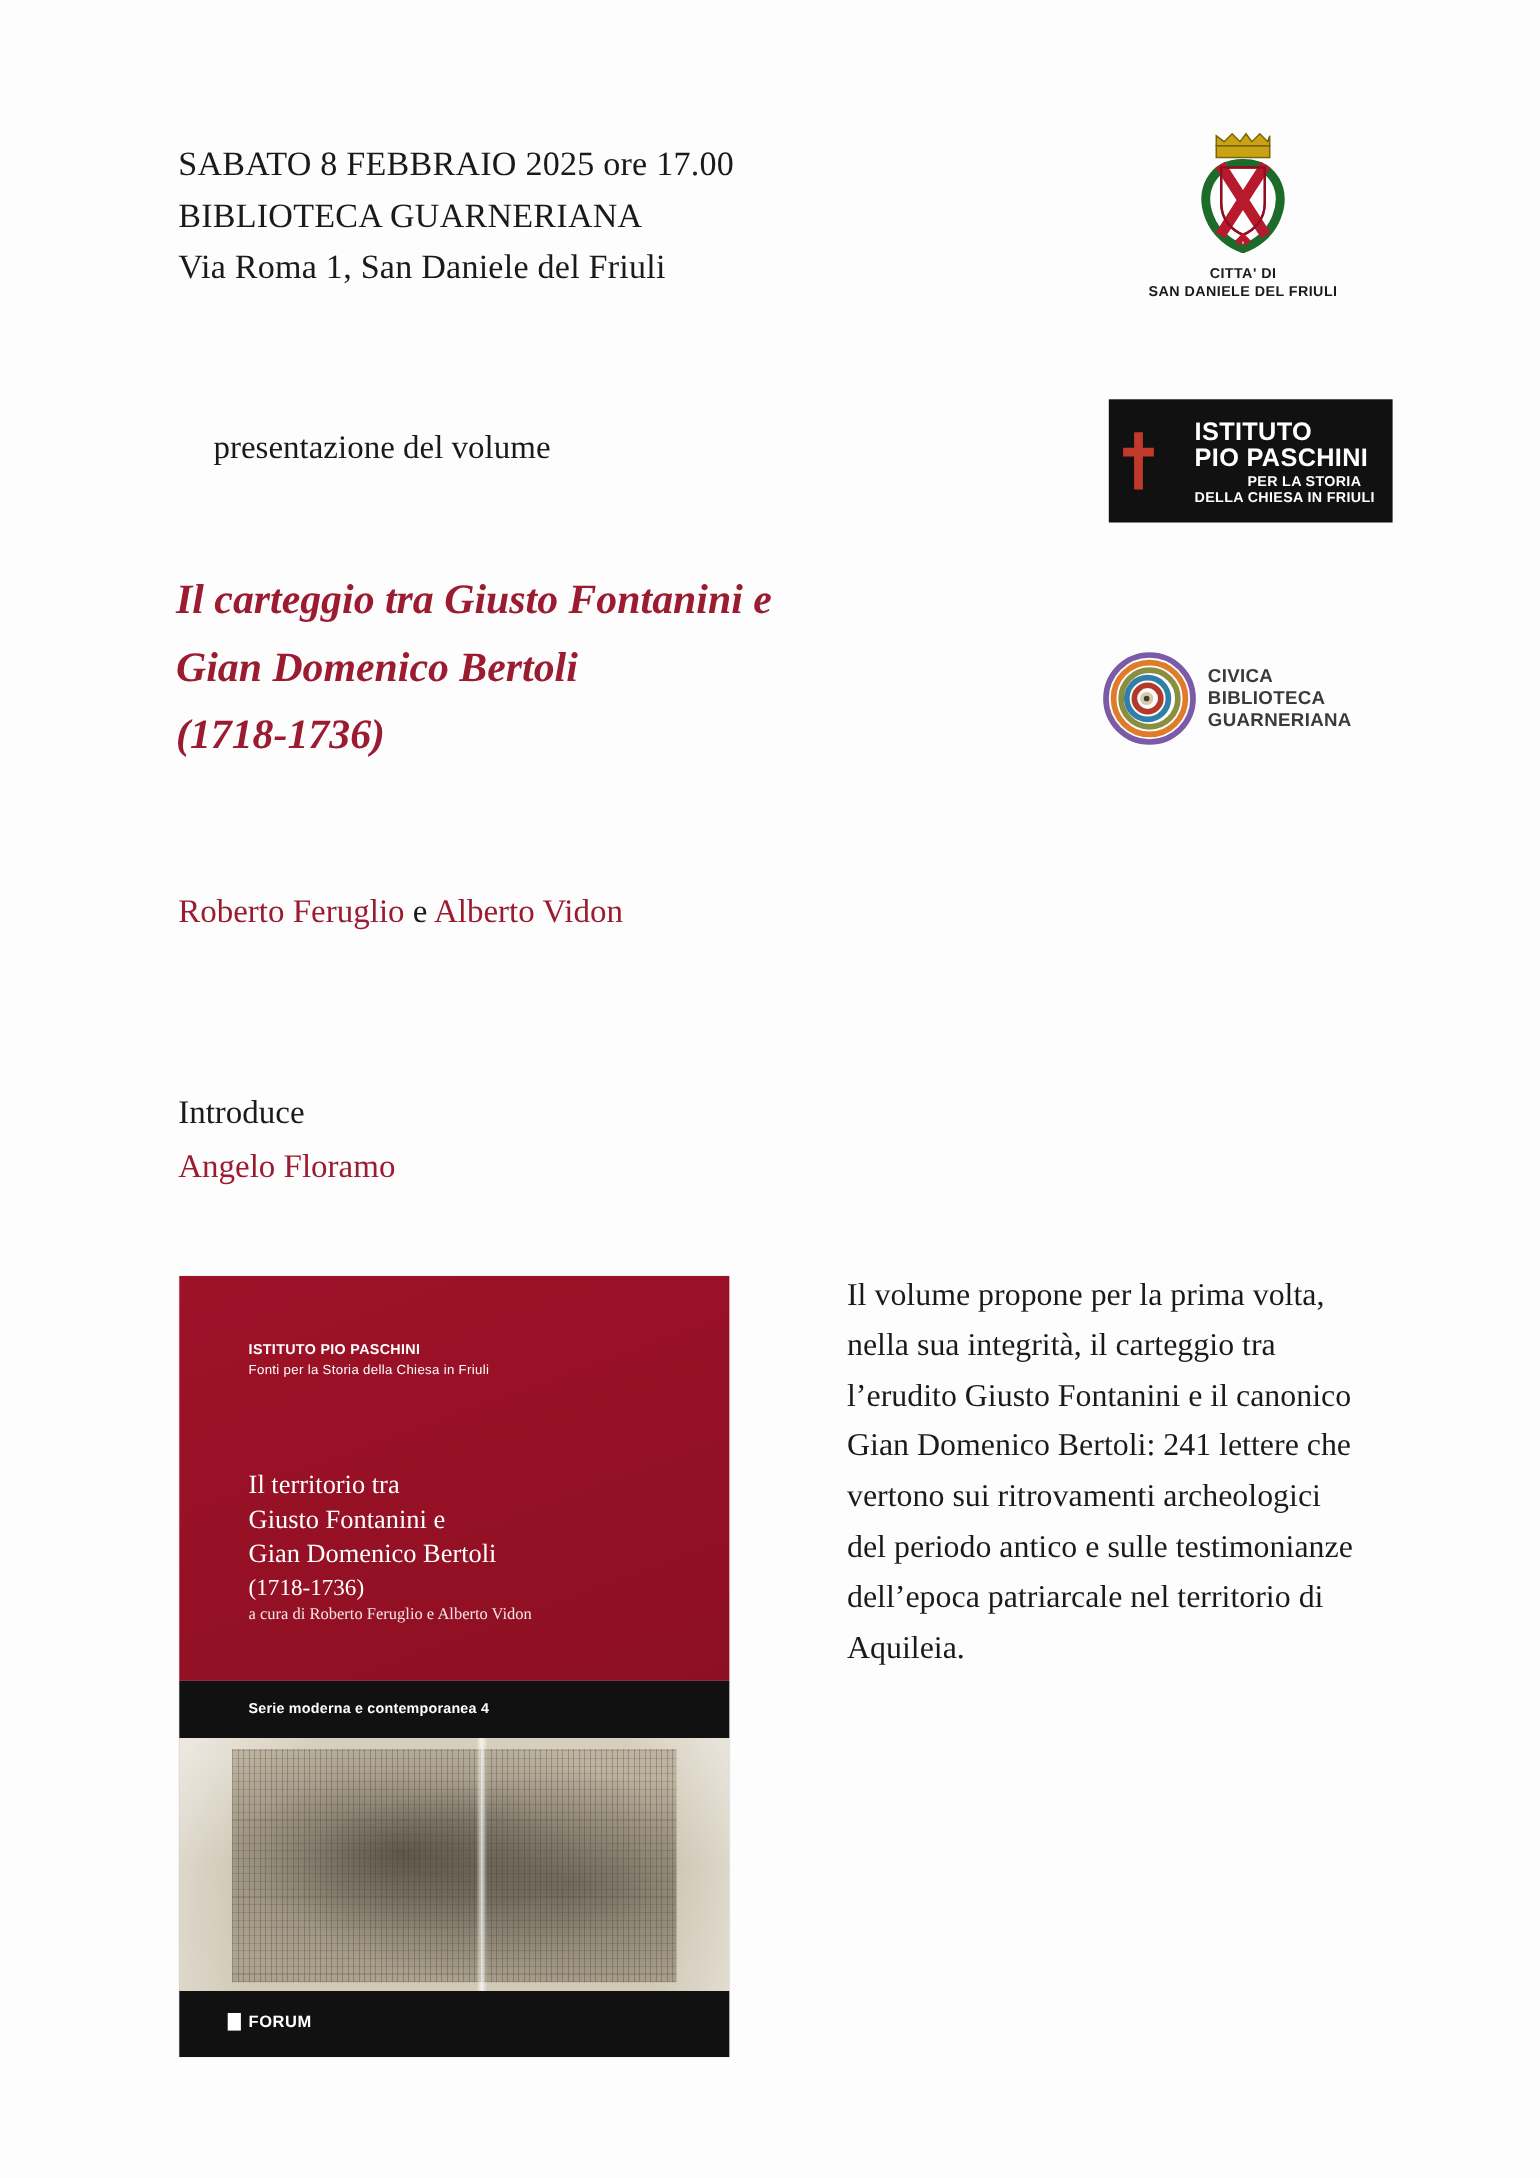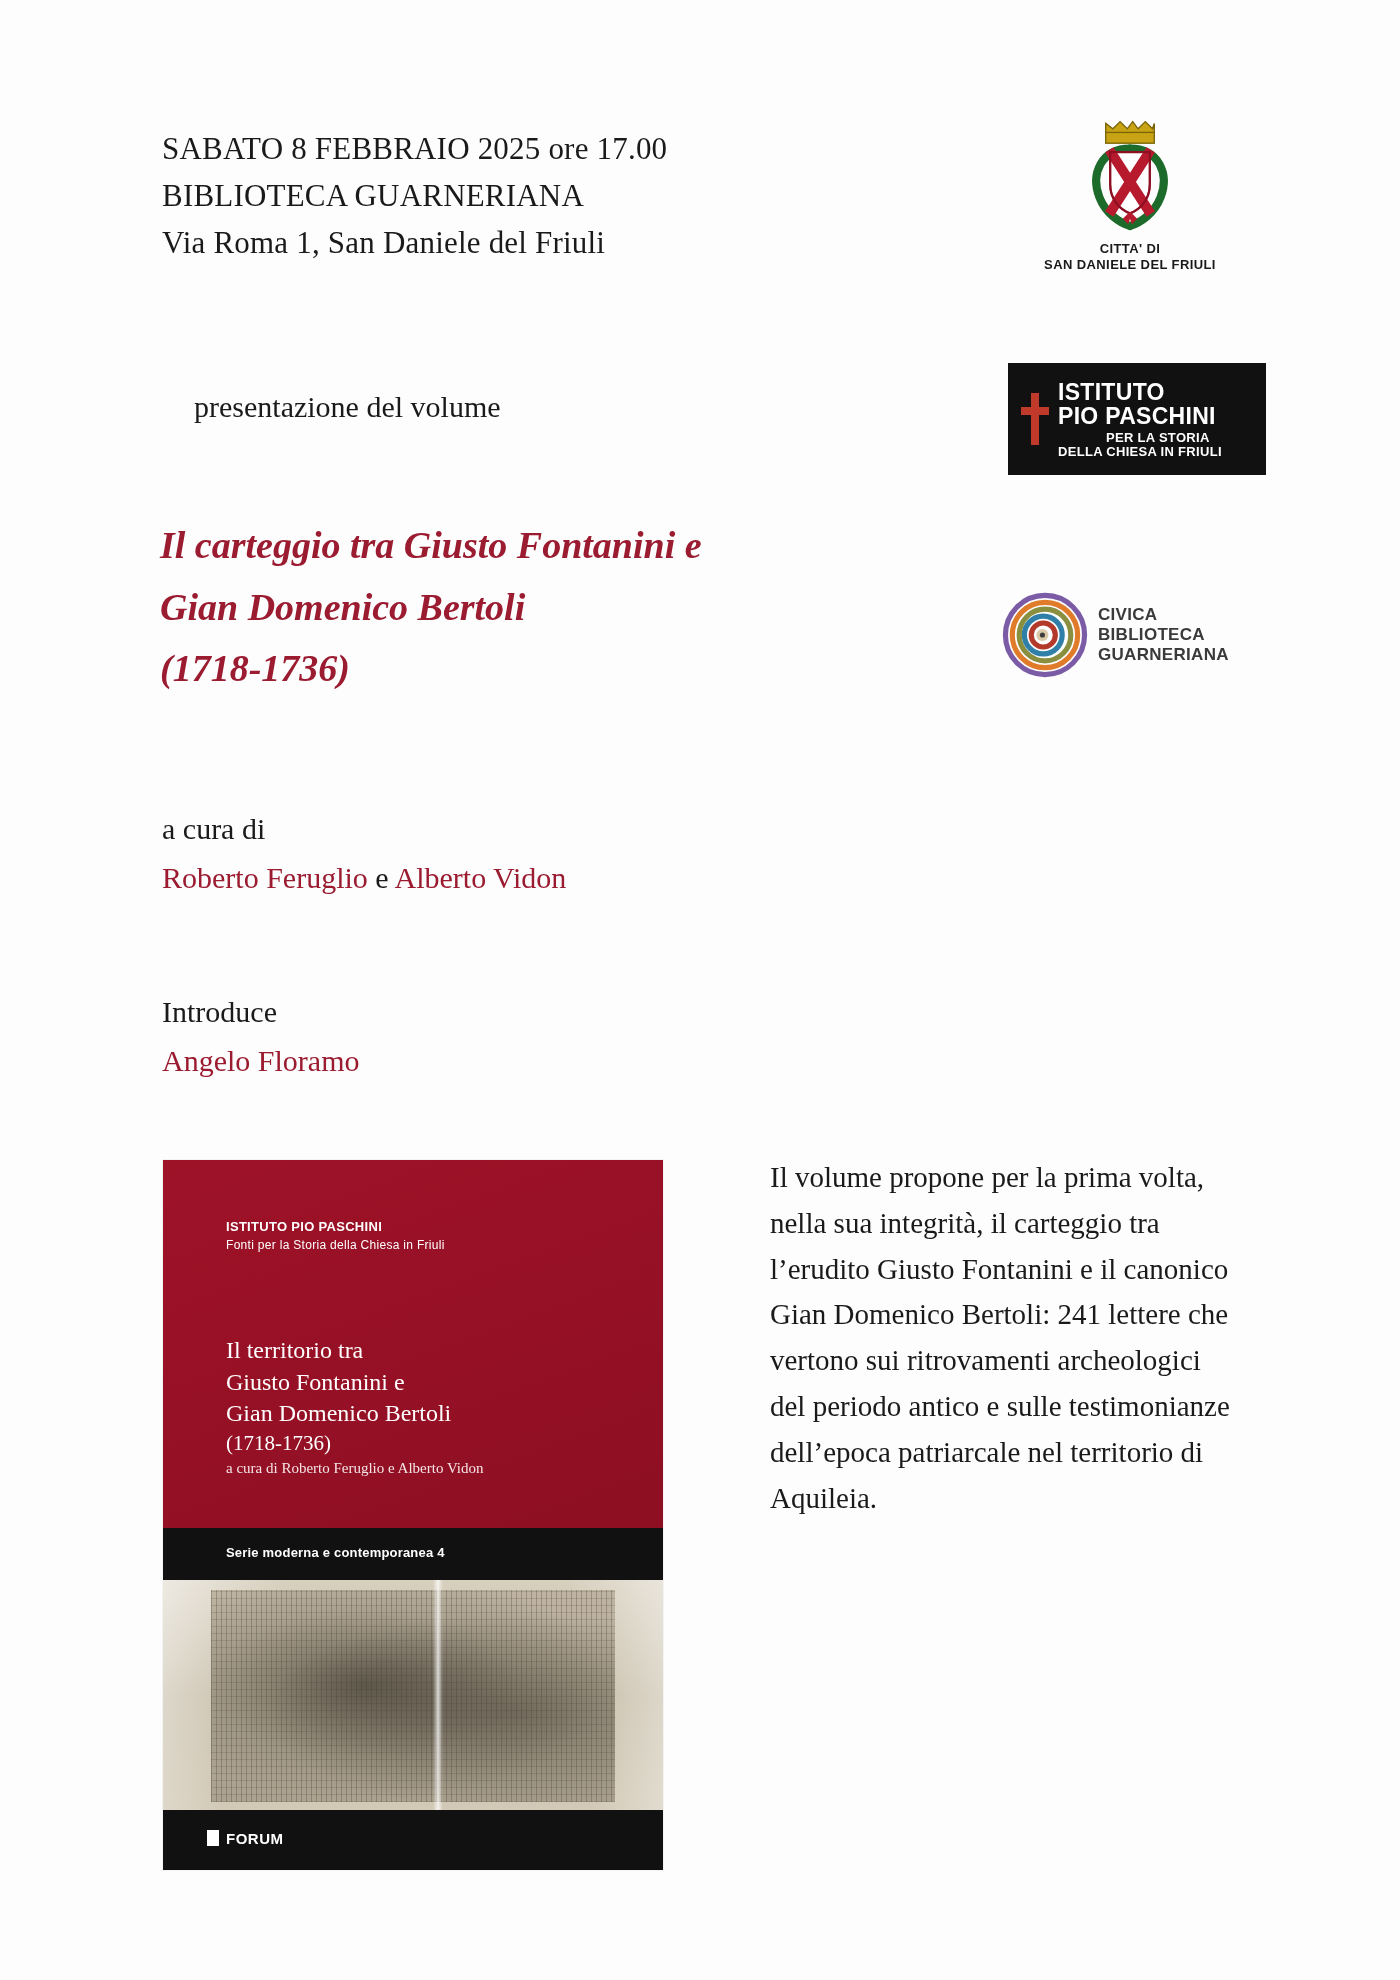--- a/index.html
+++ b/index.html
@@ -124,20 +124,21 @@
     top: 363px;
     width: 258px;
     height: 112px;
     background: #111111;
     color: #ffffff;
     display: flex;
     align-items: center;
     padding: 0 10px;
     box-sizing: border-box;
     font-family: "Liberation Sans", sans-serif;
+    gap: 28px;
   }
   .paschini-cross {
     width: 34px;
     flex: 0 0 34px;
     margin-right: 6px;
   }
   .paschini-lines { line-height: 1.05; }
   .paschini-lines .l1 { font-size: 23px; font-weight: 700; letter-spacing: 0.3px; }
   .paschini-lines .l2 { font-size: 23px; font-weight: 700; letter-spacing: 0.3px; }
   .paschini-lines .l3 { font-size: 13px; font-weight: 700; letter-spacing: 0.3px; margin-top: 3px; padding-left: 48px;}
@@ -306,21 +307,20 @@
 
   <div class="presentazione">presentazione del volume</div>
 
   <div class="title">
     <span class="title-line">Il carteggio tra Giusto Fontanini e</span>
     <span class="title-line">Gian Domenico Bertoli</span>
     <span class="title-line">(1718-1736)</span>
   </div>
 
   <div class="curators">
-    <div class="lead">a cura di</div>
     <div class="names">
       <span>Roberto Feruglio</span><span class="conj"> e </span><span>Alberto Vidon</span>
     </div>
   </div>
 
   <div class="introduce">
     <div class="lead">Introduce</div>
     <div class="name">Angelo Floramo</div>
   </div>
 

